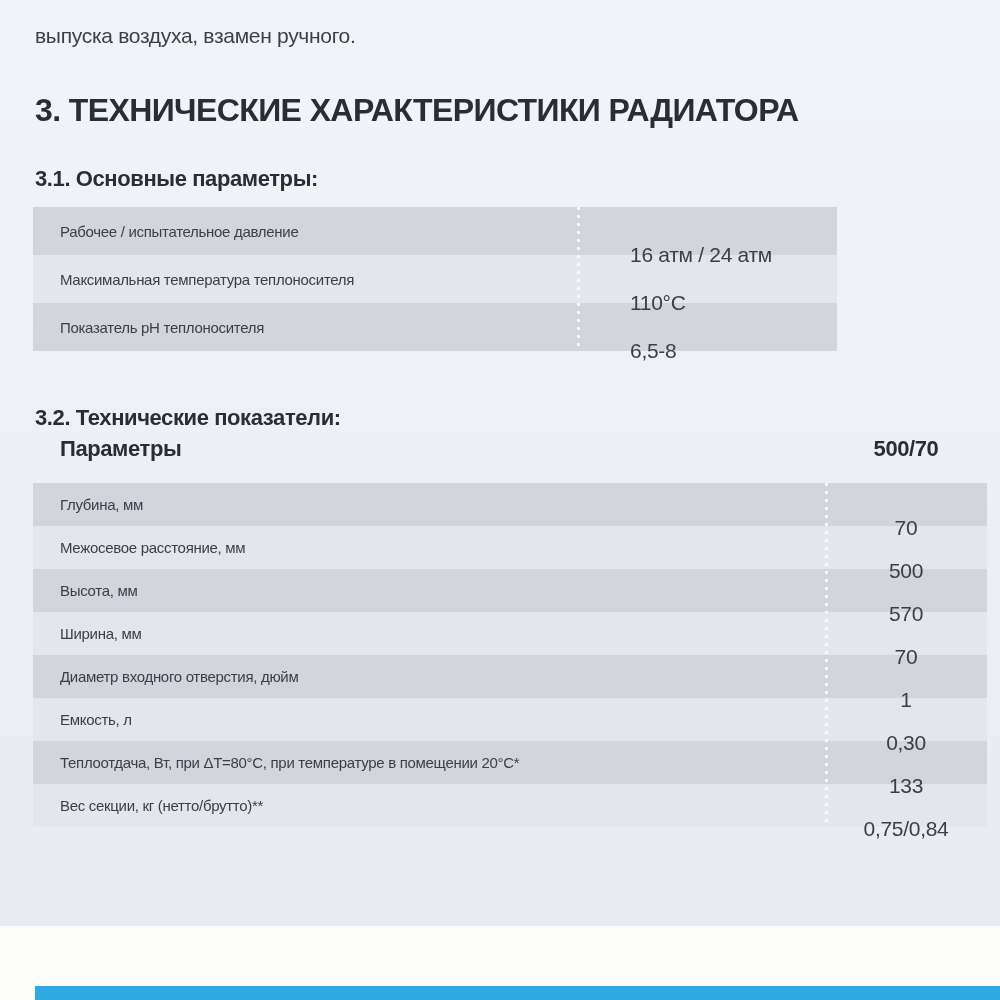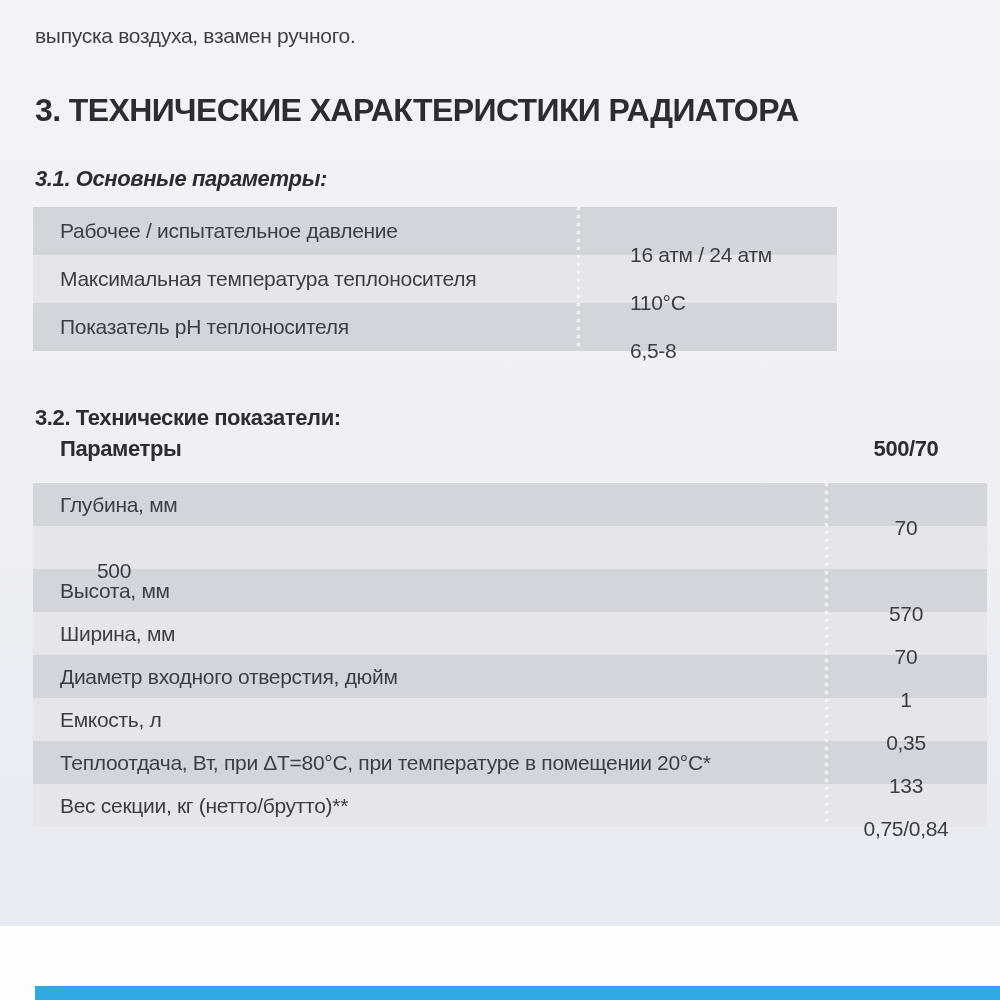--- a/index.html
+++ b/index.html
@@ -19,30 +19,30 @@
     font-size:21px;line-height:30px;color:#3c3f45;letter-spacing:-0.3px;
   }
   .h1{
     position:absolute;left:35px;top:84px;width:930px;
     font-size:32px;font-weight:bold;color:#2b2d33;letter-spacing:-0.6px;margin-top:8px;
   }
   .h2{
     position:absolute;left:35px;width:930px;
     font-size:22px;font-weight:bold;color:#2b2d33;letter-spacing:-0.4px;
   }
-  .h2.s31{top:148px;font-style:italic;}
+  .h2.s31{top:148px;}
   .h2.s32{top:387px;}
   
   .tbl{position:absolute;left:33px;}
   .tbl .row{display:flex;align-items:center;}
   .tbl .row:nth-child(odd){background:#d2d5dc;}
   .tbl .row:nth-child(even){background:#e4e6eb;}
   .row .lbl{
     flex:1 1 auto;padding-left:27px;
-    font-size:21px;color:#3b3e45;letter-spacing:-0.3px;
+    font-size:15px;color:#3b3e45;letter-spacing:-0.3px;
     white-space:nowrap;overflow:hidden;
   }
   .row .val{
     flex:0 0 auto;
     font-size:21px;color:#3b3e45;letter-spacing:-0.3px;margin-top:47px;
   }
   .tbl1{top:207px;width:804px;}
   .tbl1 .row{height:48px;}
   .tbl1 .val{width:260px;padding-left:53px;box-sizing:border-box;text-align:left;}
   .tbl2{top:483px;width:954px;}
@@ -105,37 +105,38 @@
   <span class="lbl">Параметры</span>
   <span class="val">500/70</span>
 </div>
 
 <div class="tbl tbl2">
   <div class="row">
     <span class="lbl">Глубина, мм</span>
     <span class="val">70</span>
   </div>
   <div class="row">
+    <span class="lbl">Межосевое расстояние, мм</span>
     <span class="val">500</span>
   </div>
   <div class="row">
     <span class="lbl">Высота, мм</span>
     <span class="val">570</span>
   </div>
   <div class="row">
     <span class="lbl">Ширина, мм</span>
     <span class="val">70</span>
   </div>
   <div class="row">
     <span class="lbl">Диаметр входного отверстия, дюйм</span>
     <span class="val">1</span>
   </div>
   <div class="row">
     <span class="lbl">Емкость, л</span>
-    <span class="val">0,35</span>
+    <span class="val">0,30</span>
   </div>
   <div class="row">
     <span class="lbl">Теплоотдача, Вт, при ΔТ=80°С, при температуре в помещении 20°С*</span>
     <span class="val">133</span>
   </div>
   <div class="row">
     <span class="lbl">Вес секции, кг (нетто/брутто)**</span>
     <span class="val">0,75/0,84</span>
   </div>
   <div class="divider"></div>

